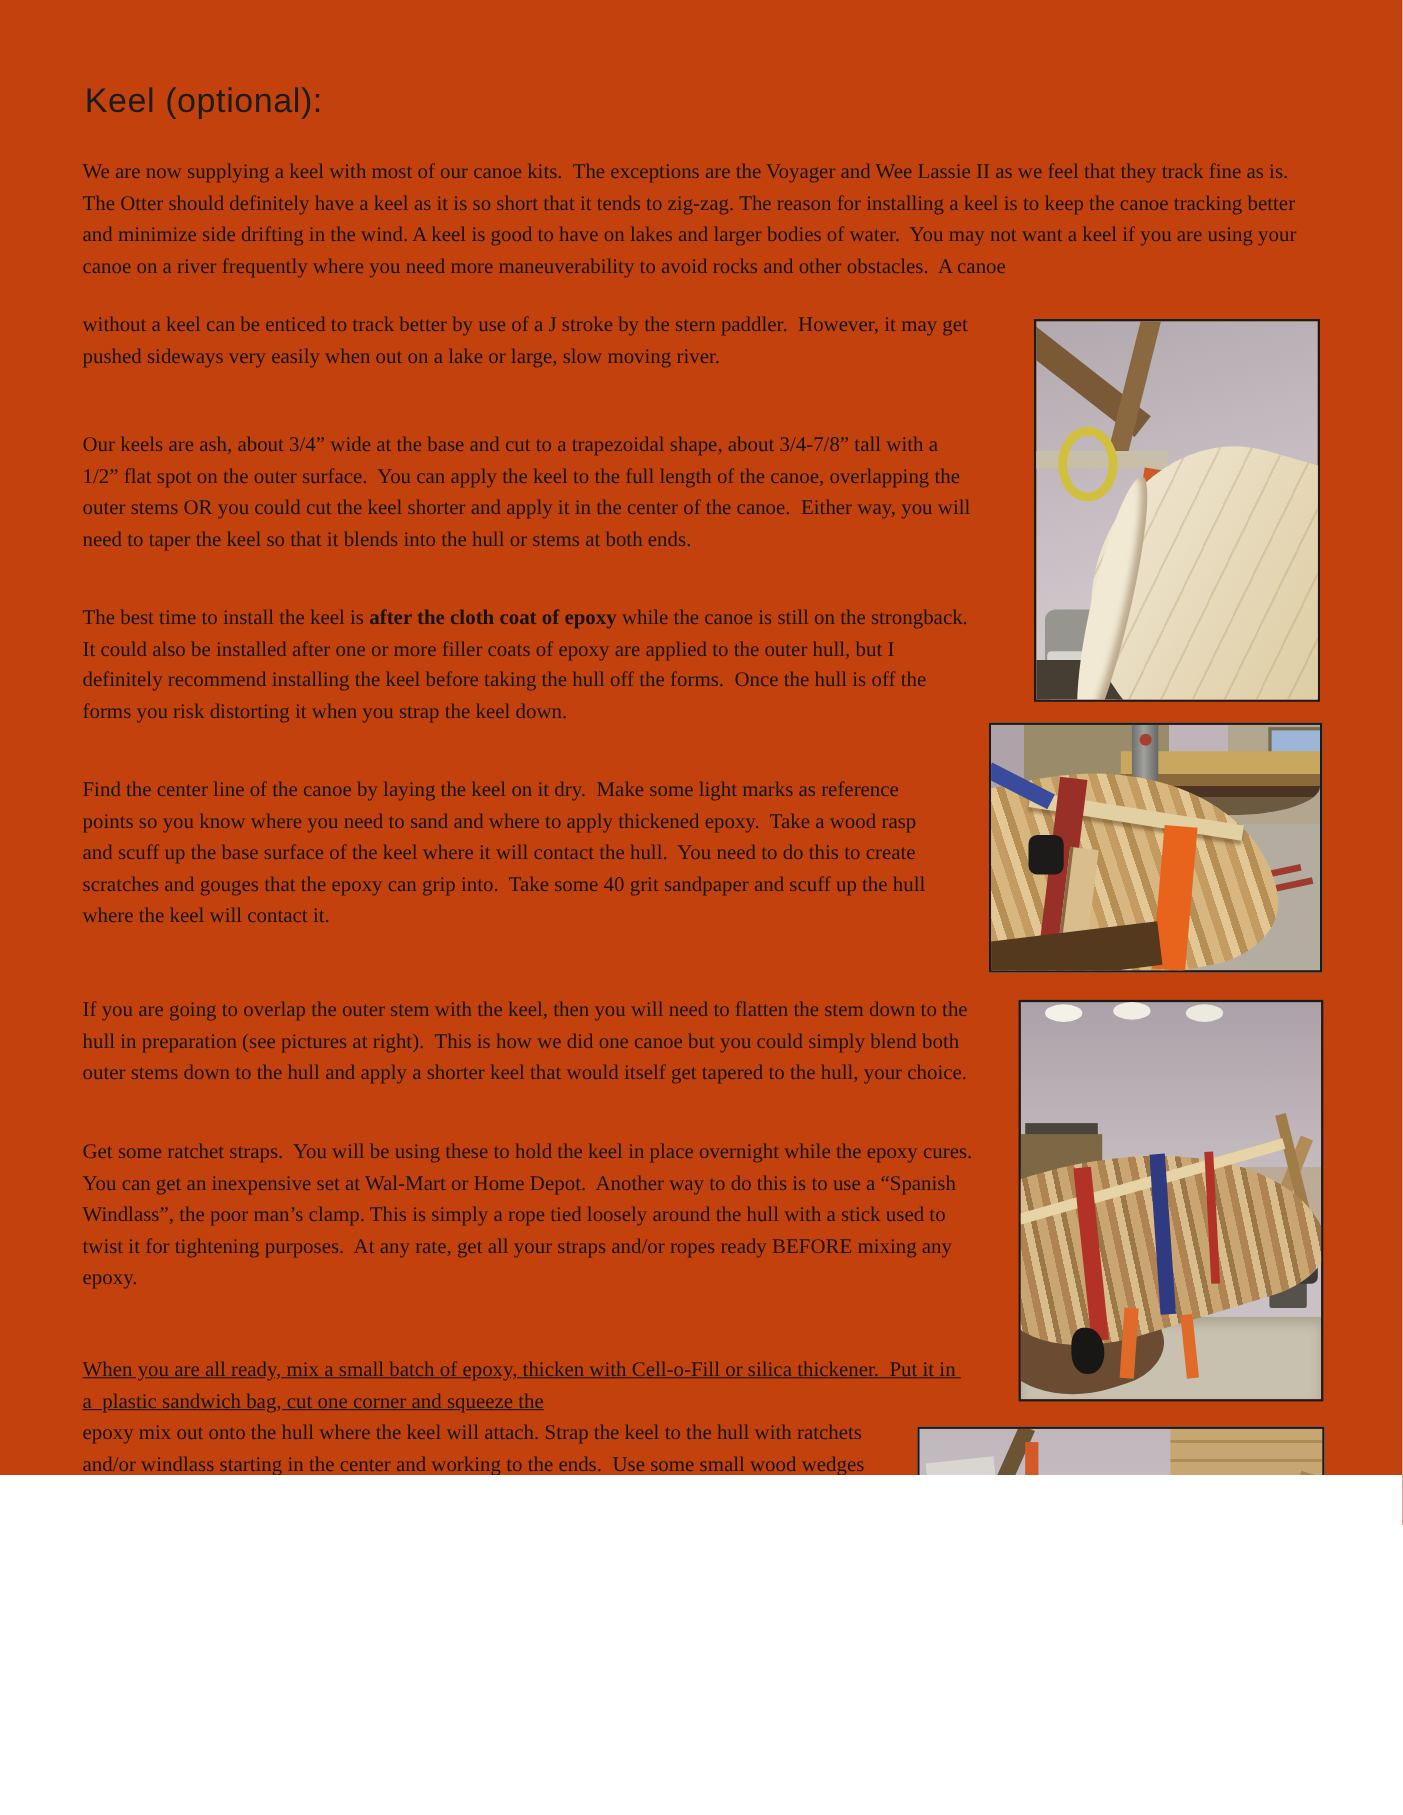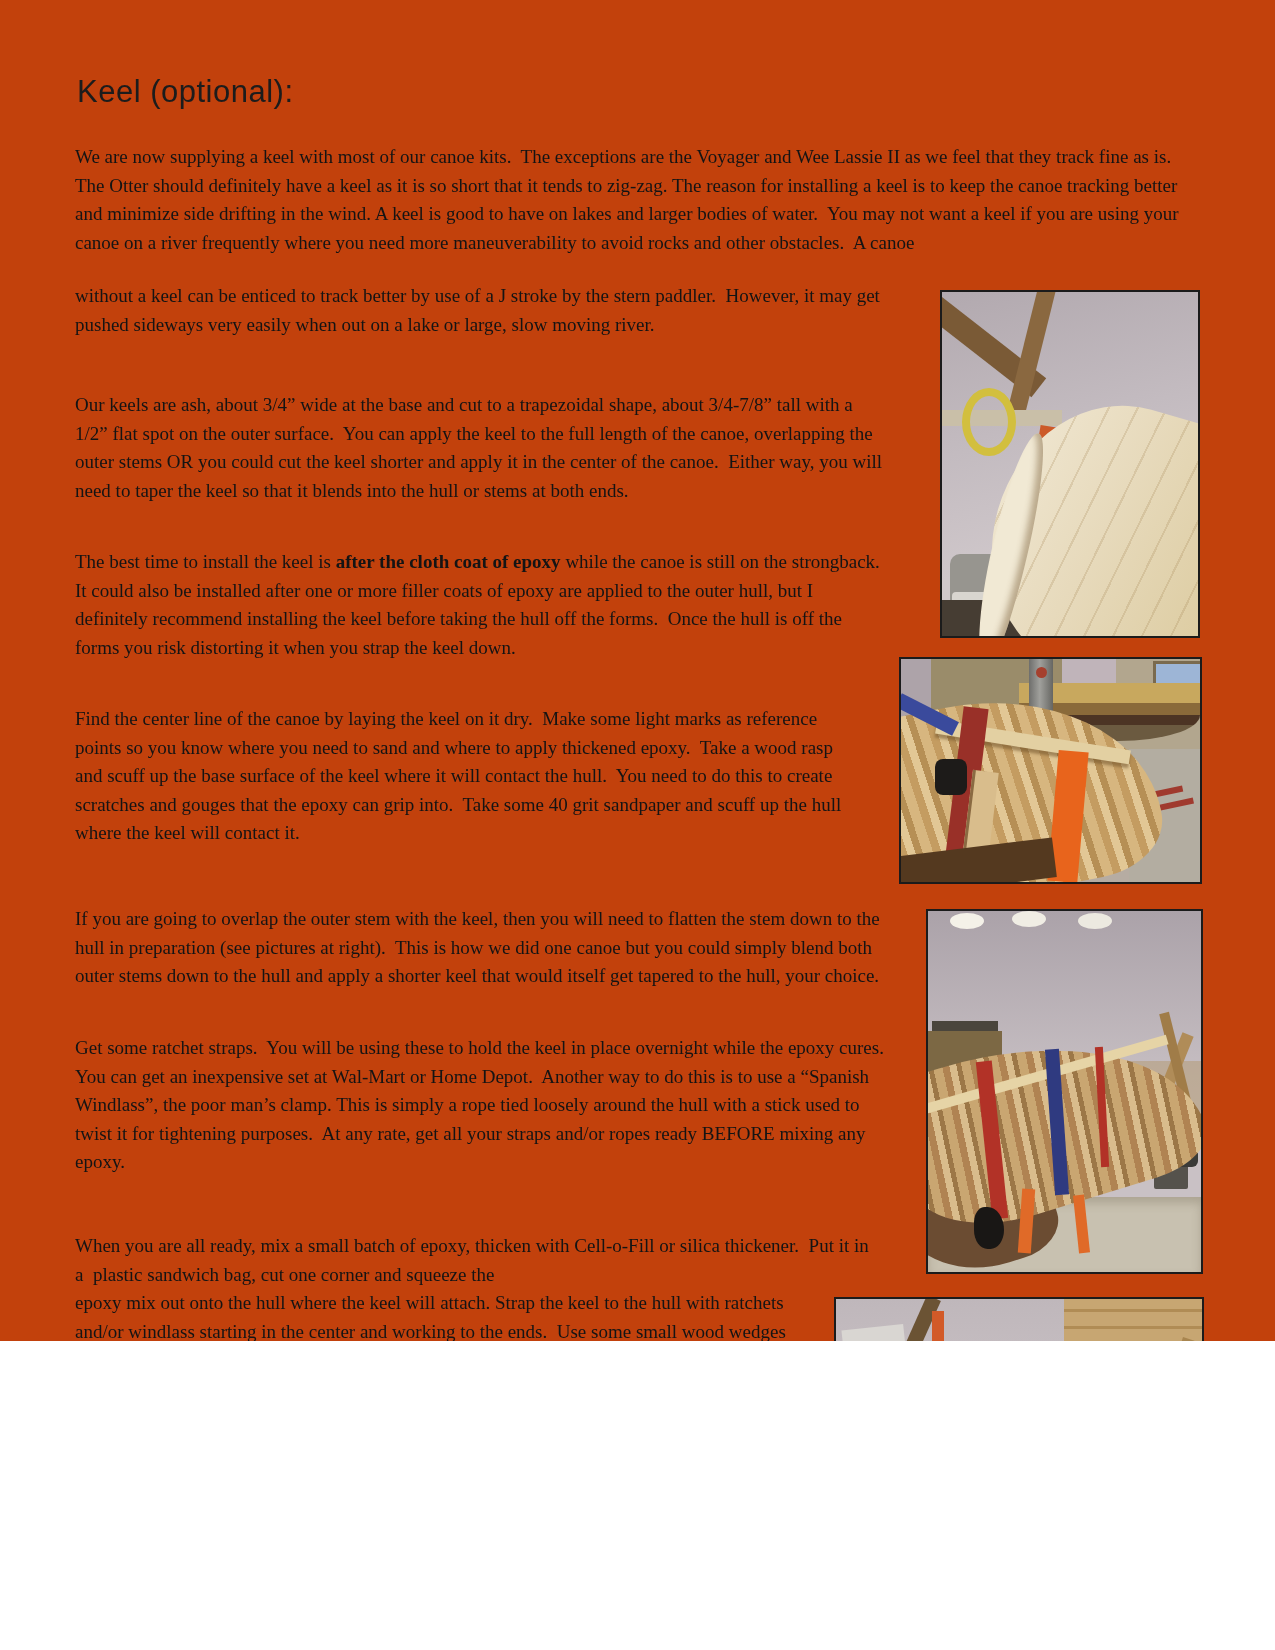--- a/index.html
+++ b/index.html
@@ -116,21 +116,21 @@
 
   <div class="heading">Keel (optional):</div>
 
   <div class="para" style="left:75px;top:143px;width:1132px;">We are now supplying a keel with most of our canoe kits.  The exceptions are the Voyager and Wee Lassie II as we feel that they track fine as is.  The Otter should definitely have a keel as it is so short that it tends to zig-zag. The reason for installing a keel is to keep the canoe tracking better and minimize side drifting in the wind. A keel is good to have on lakes and larger bodies of water.  You may not want a keel if you are using your canoe on a river frequently where you need more maneuverability to avoid rocks and other obstacles.  A canoe</div>
   <div class="para" style="left:75px;top:282px;width:808px;">without a keel can be enticed to track better by use of a J stroke by the stern paddler.  However, it may get pushed sideways very easily when out on a lake or large, slow moving river.</div>
   <div class="para" style="left:75px;top:391px;width:808px;">Our keels are ash, about 3/4” wide at the base and cut to a trapezoidal shape, about 3/4-7/8” tall with a 1/2” flat spot on the outer surface.  You can apply the keel to the full length of the canoe, overlapping the outer stems OR you could cut the keel shorter and apply it in the center of the canoe.  Either way, you will need to taper the keel so that it blends into the hull or stems at both ends.</div>
   <div class="para" style="left:75px;top:548px;width:810px;"><span>The best time to install the keel is </span><b>after the cloth coat of epoxy</b><span> while the canoe is still on the strongback.  It could also be installed after one or more filler coats of epoxy are applied to the outer hull, but I definitely recommend installing the keel before taking the hull off the forms.  Once the hull is off the forms you risk distorting it when you strap the keel down.</span></div>
   <div class="para" style="left:75px;top:705px;width:788px;">Find the center line of the canoe by laying the keel on it dry.  Make some light marks as reference points so you know where you need to sand and where to apply thickened epoxy.  Take a wood rasp and scuff up the base surface of the keel where it will contact the hull.  You need to do this to create scratches and gouges that the epoxy can grip into.  Take some 40 grit sandpaper and scuff up the hull where the keel will contact it.</div>
   <div class="para" style="left:75px;top:905px;width:810px;">If you are going to overlap the outer stem with the keel, then you will need to flatten the stem down to the hull in preparation (see pictures at right).  This is how we did one canoe but you could simply blend both outer stems down to the hull and apply a shorter keel that would itself get tapered to the hull, your choice.</div>
   <div class="para" style="left:75px;top:1034px;width:812px;">Get some ratchet straps.  You will be using these to hold the keel in place overnight while the epoxy cures.  You can get an inexpensive set at Wal-Mart or Home Depot.  Another way to do this is to use a “Spanish Windlass”, the poor man’s clamp. This is simply a rope tied loosely around the hull with a stick used to twist it for tightening purposes.  At any rate, get all your straps and/or ropes ready BEFORE mixing any epoxy.</div>
-  <div class="para" style="left:75px;top:1232px;width:806px;">When you are all ready, mix a small batch of epoxy, thicken with Cell-o-Fill or silica thickener.  Put it in a  plastic sandwich bag, cut one corner and squeeze the</div>
+  <div class="para" style="left:75px;top:1232px;width:806px;text-decoration:underline;">When you are all ready, mix a small batch of epoxy, thicken with Cell-o-Fill or silica thickener.  Put it in a  plastic sandwich bag, cut one corner and squeeze the</div>
   <div class="para" style="left:75px;top:1289px;width:714px;">epoxy mix out onto the hull where the keel will attach. Strap the keel to the hull with ratchets and/or windlass starting in the center and working to the ends.  Use some small wood wedges under the rope or strap to drive the keel down to the hull. Go from one end of the boat to the other and sight down the keel.  Poke it one way or the other to get it straight.  Note that even a keel piece that has a curve in it can be made to conform to the hull in a straight line. Note that we have pieces of cardboard under the ratchet hooks in order to keep them from damaging the fiberglass on the outer hull—this is important!</div>
 
   <div class="photo" id="photo1">
     <div class="p1-beam1"></div>
     <div class="p1-beam2"></div>
     <div class="p1-shelf"></div>
     <div class="p1-cord"></div>
     <div class="p1-clamp"></div>
     <div class="p1-machine"></div>
     <div class="p1-vac"></div>

